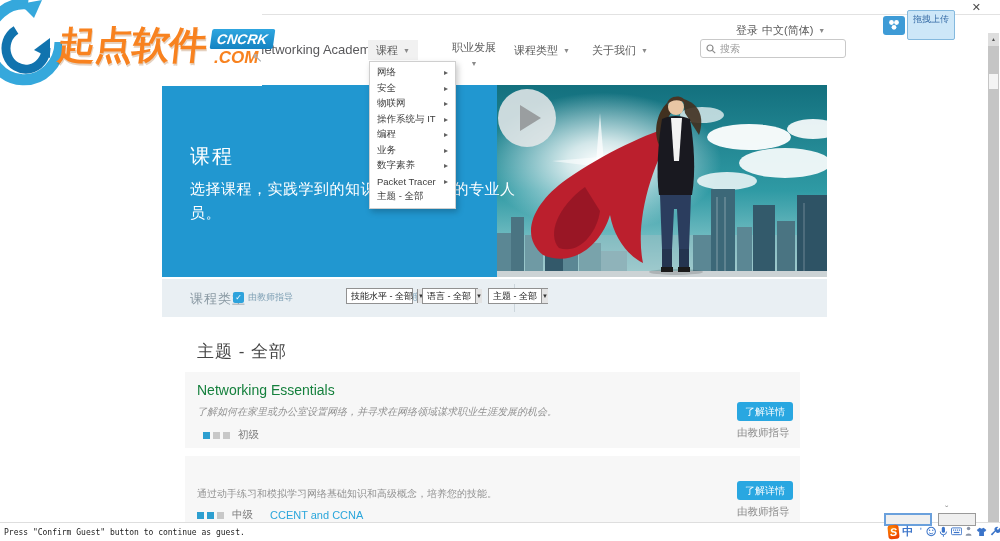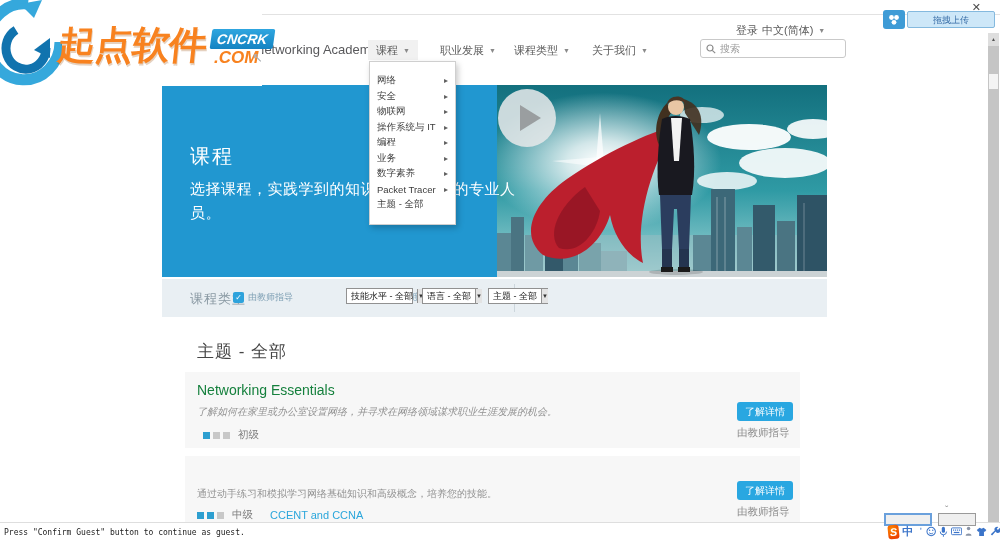--- a/index.html
+++ b/index.html
@@ -6,21 +6,21 @@
   body { font-family:"Liberation Sans", sans-serif; background:#fff; }
   .stage { position:relative; width:1000px; height:541px; background:#fff; overflow:hidden; }
 
   
   .win-close { position:absolute; top:1px; right:19px; font-size:11px; color:#4a4a4a; cursor:pointer; }
   .chrome-line { position:absolute; top:14px; left:0; width:1000px; height:1px; background:#e2e2e2; }
 
   
   .ext { position:absolute; top:10px; left:883px; z-index:70; display:flex; align-items:center; }
   .ext-icon { width:22px; height:19px; background:#3e9bd6; border-radius:3px; display:flex; align-items:center; justify-content:center; }
-  .ext-btn { margin-left:2px; height:17px; background:#cde7f8; border:1px solid #84b9de; border-radius:2px; font-size:9px; color:#3a6fa8; padding:2px 25px; line-height:12px; }
+  .ext-btn { margin-left:2px; height:30px; background:#cde7f8; border:1px solid #84b9de; border-radius:2px; font-size:9px; color:#3a6fa8; padding:2px 5px; line-height:12px; }
 
   
   .wm { position:absolute; top:0; left:0; width:262px; height:86px; background:#fff; z-index:50; }
   .wm-logo { position:absolute; left:-6px; top:-2px; }
   .wm-text { position:absolute; left:58px; top:20px; font-size:38px; font-weight:bold; color:#f8821f; transform:skewX(-6deg); letter-spacing:-1px; text-shadow:1px 2px 0 rgba(150,70,0,0.25); white-space:nowrap; }
   .wm-badge { position:absolute; left:211px; top:29px; background:linear-gradient(#2fa6e0,#1483c2); color:#fff; font-weight:bold; font-style:italic; font-size:14px; padding:2px 6px; transform:skewX(-8deg); border-radius:2px; }
   .wm-com { position:absolute; left:214px; top:48px; color:#f8821f; font-weight:bold; font-style:italic; font-size:17px; }
   .wm-cursor { position:absolute; left:252px; top:50px; color:#a9adb2; font-size:13px; }
 
   
@@ -29,21 +29,21 @@
   .nav-item .caret { font-size:7px; color:#8a8a8a; }
   .nav-open { background:#f1f1f1; }
   .util-login { position:absolute; left:736px; top:23px; font-size:11px; color:#5b5b5b; cursor:pointer; }
   .util-lang { position:absolute; left:762px; top:23px; font-size:11px; color:#5b5b5b; cursor:pointer; display:flex; gap:5px; align-items:center; }
   .util-lang .caret { font-size:7px; color:#8a8a8a; }
   .search-box { position:absolute; left:700px; top:39px; width:146px; height:19px; border:1px solid #c9c9c9; border-radius:3px; background:#fff; display:flex; align-items:center; padding:0 5px; }
   .search-box input { border:none; outline:none; width:120px; font-size:10px; color:#444; margin-left:4px; font-family:"Liberation Sans",sans-serif; }
   .search-box input::placeholder { color:#9a9a9a; }
 
   
-  .menu { position:absolute; left:369px; top:61px; width:87px; background:#fff; border:1px solid #cfcfcf; box-shadow:2px 3px 6px rgba(0,0,0,0.22); z-index:40; padding:11px 0; }
+  .menu { position:absolute; left:369px; top:61px; width:87px; background:#fff; border:1px solid #cfcfcf; box-shadow:2px 3px 6px rgba(0,0,0,0.22); z-index:40; padding:3px 0; }
   .menu-item { display:flex; justify-content:space-between; align-items:center; height:15.5px; padding:0 7px; font-size:9.5px; color:#3c3c3c; cursor:pointer; white-space:nowrap; }
   .menu-item .sub { font-size:8px; color:#5f5f5f; }
 
   
   .hero { position:absolute; left:162px; top:85px; width:665px; height:192px; background:#2197d0; overflow:hidden; }
   .hero-title { position:absolute; left:28px; top:58px; color:#fff; font-size:20px; letter-spacing:2px; }
   .hero-sub { position:absolute; left:28px; top:92px; width:330px; color:#fff; font-size:15px; line-height:24px; letter-spacing:0.5px; }
   .hero-img { position:absolute; left:335px; top:0; }
   .play { position:absolute; left:336px; top:4px; width:58px; height:58px; border-radius:50%; background:rgba(228,231,232,0.88); display:flex; align-items:center; justify-content:center; cursor:pointer; }
   .play-tri { width:0; height:0; border-left:21px solid #9a9ea0; border-top:13px solid transparent; border-bottom:13px solid transparent; margin-left:7px; }
@@ -124,21 +124,21 @@
     <div class="wm-com">.COM</div>
     <div class="wm-cursor">↖</div>
   </div>
 
   <div class="brand">Networking Academy</div>
 
   <div class="nav-item nav-open" style="left:368px;">
     <span>课程</span>
     <span class="caret">▼</span>
   </div>
-  <div class="nav-item" style="left:432px;">
+  <div class="nav-item" style="left:444px;flex-direction:column;">
     <span>职业发展</span>
     <span class="caret">▼</span>
   </div>
   <div class="nav-item" style="left:506px;">
     <span>课程类型</span>
     <span class="caret">▼</span>
   </div>
   <div class="nav-item" style="left:584px;">
     <span>关于我们</span>
     <span class="caret">▼</span>

